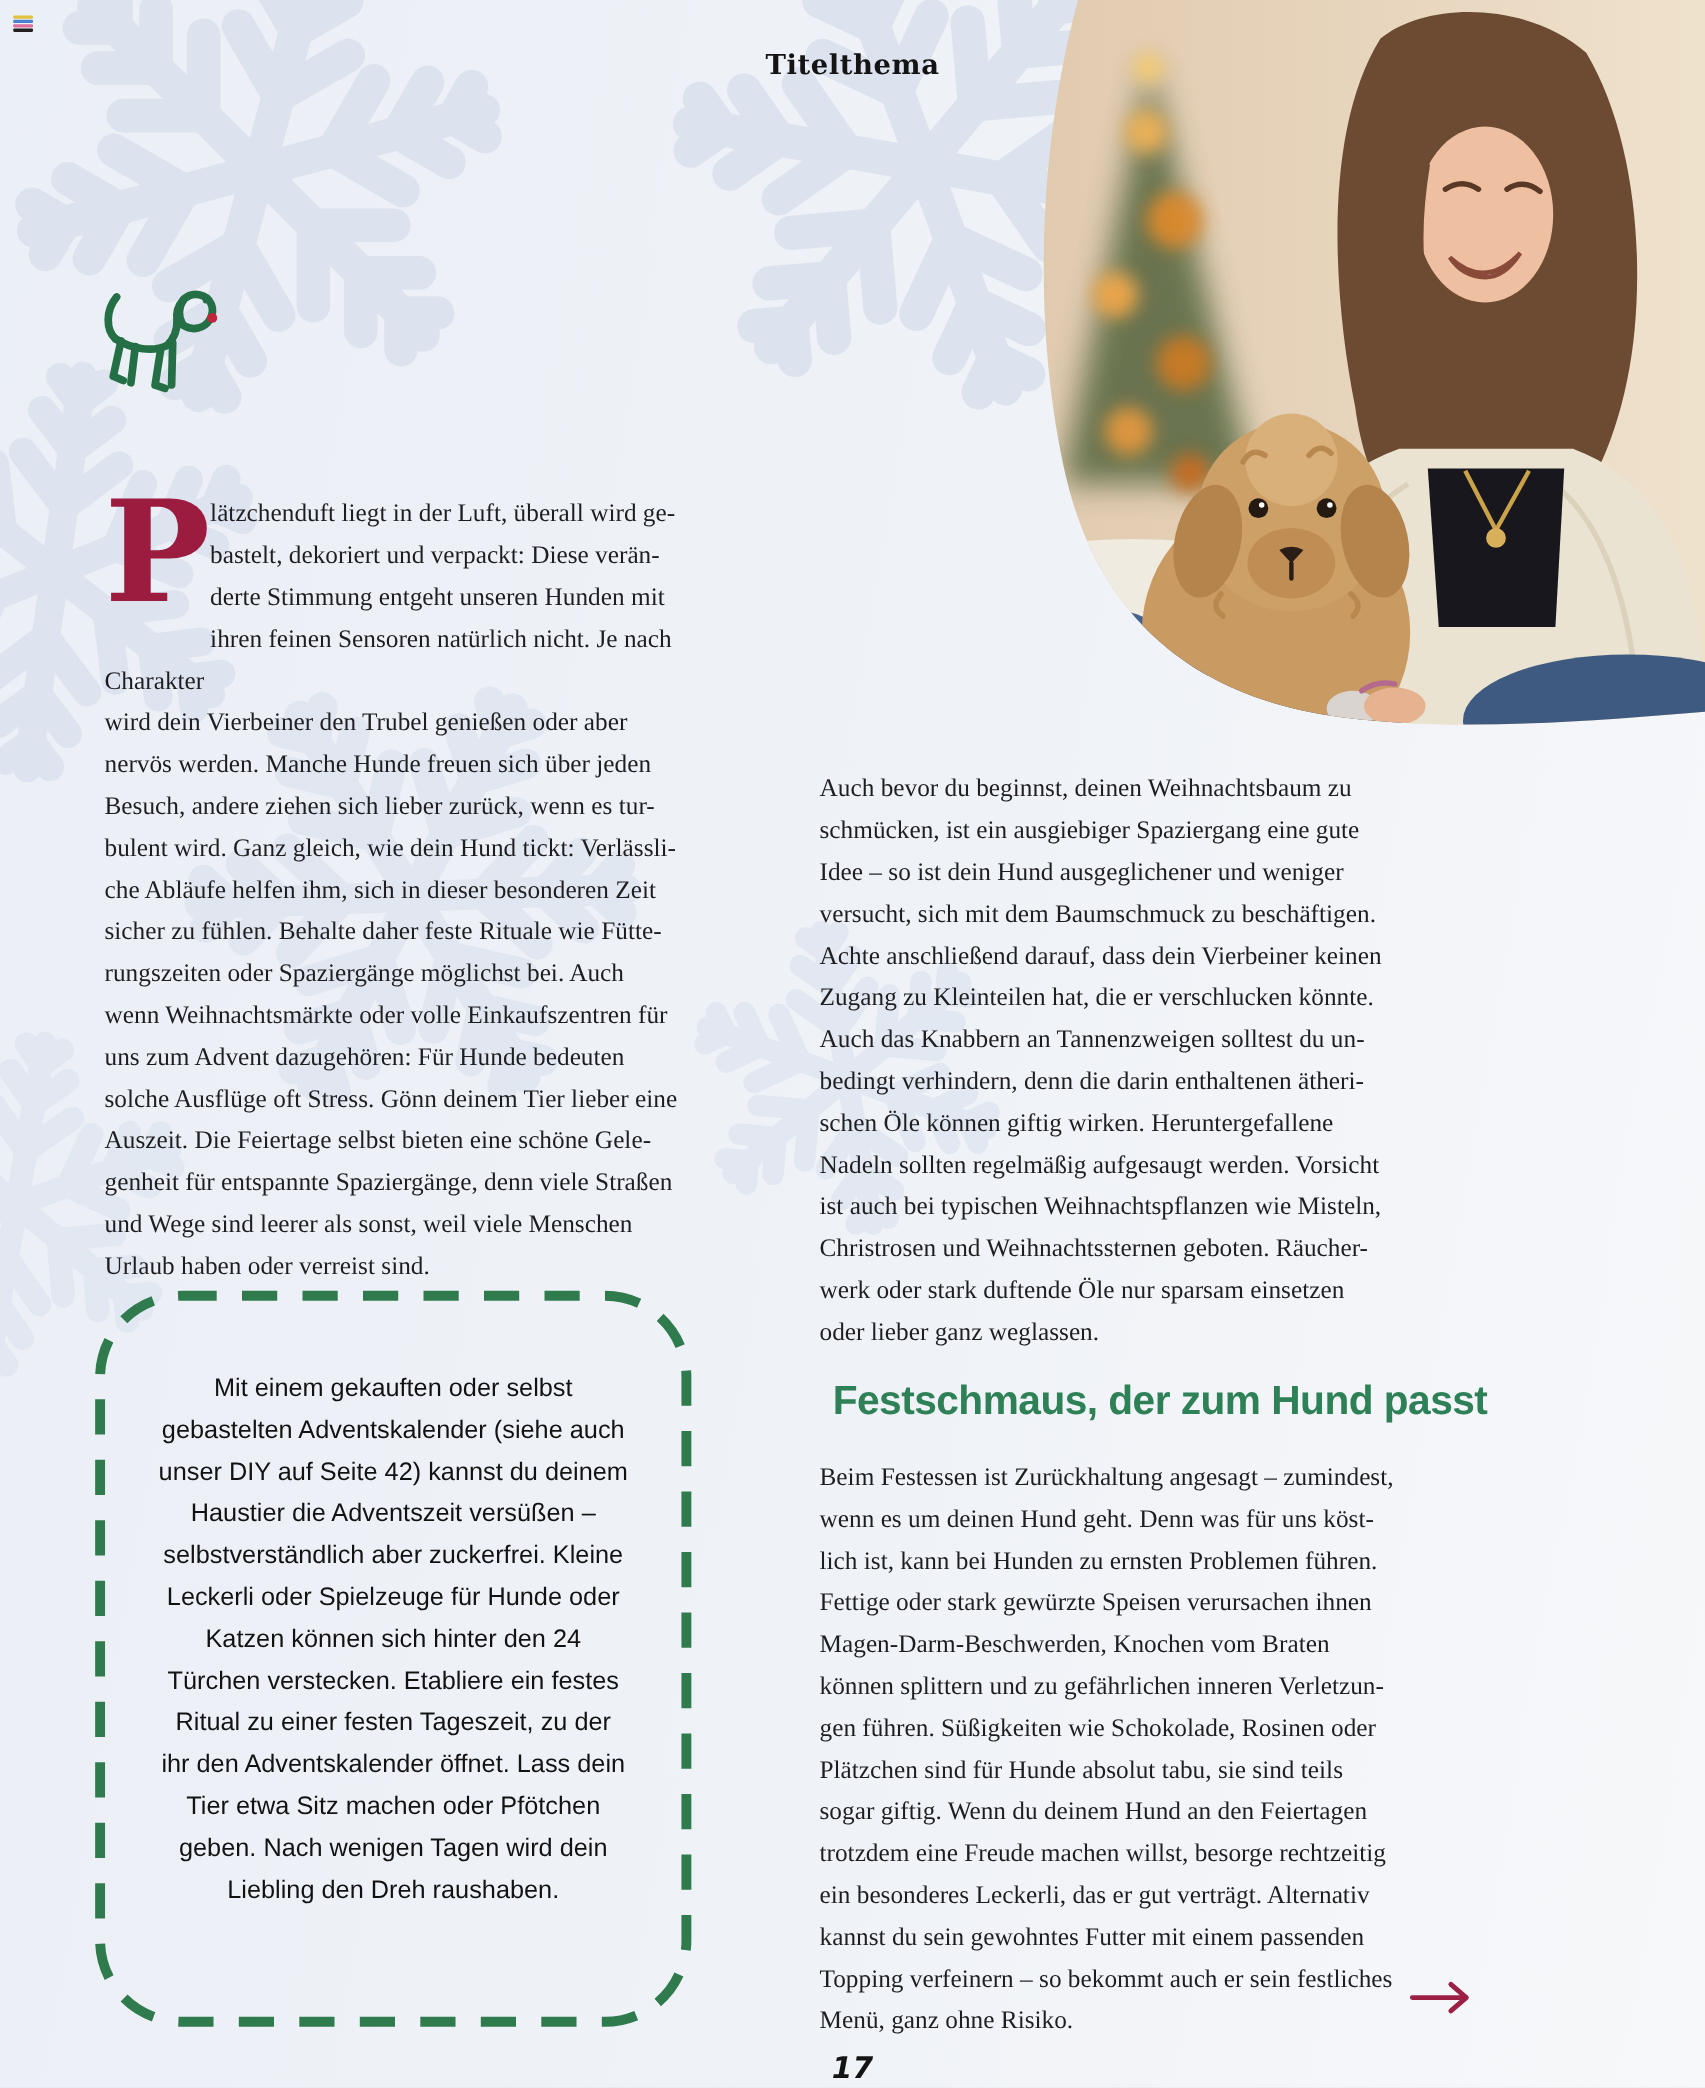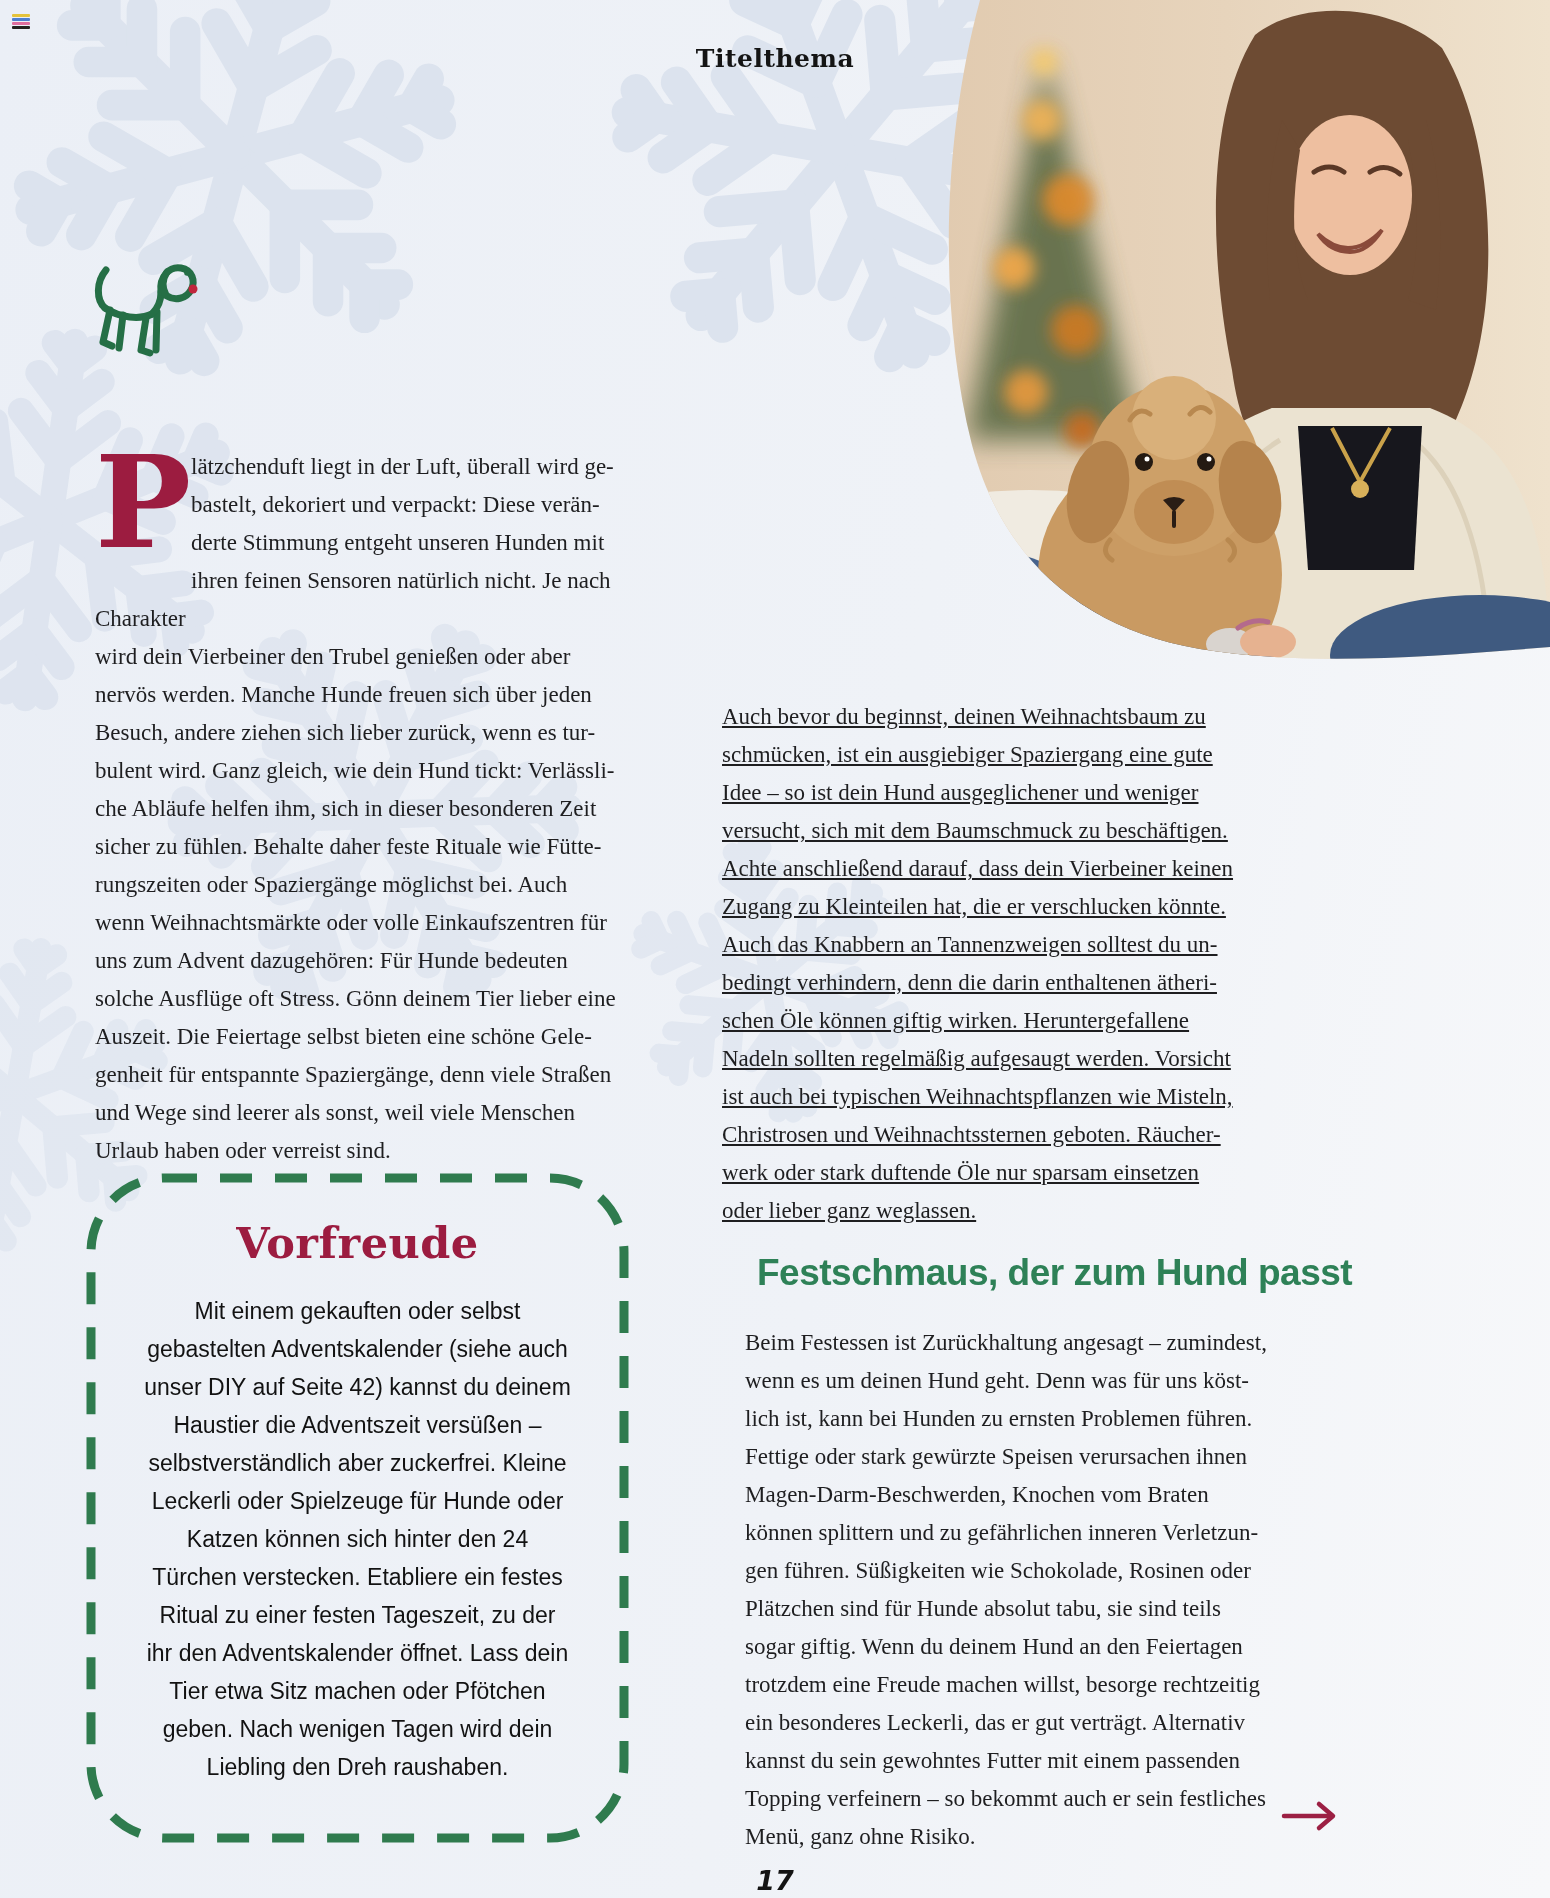--- a/index.html
+++ b/index.html
@@ -17,21 +17,21 @@
   }
   .photo-wrap{position:absolute;left:830px;top:0;width:720px;height:660px;}
   .dogicon{position:absolute;left:90px;top:256px;width:118px;height:112px;}
   .body-text{white-space:pre-line;font-size:23px;line-height:38px;color:#1e1e20;}
   .left-col{position:absolute;left:95px;top:448px;width:560px;}
   .dropcap{
     float:left;width:86px;height:114px;margin:2px 10px 0 0;
     font-family:"DejaVu Serif",serif;font-weight:bold;font-size:128px;line-height:104px;
     color:#9c1c40;text-align:left;
   }
-  .right-col-1{position:absolute;left:722px;top:698px;width:600px;text-decoration:underline;}
+  .right-col-1{position:absolute;left:745px;top:698px;width:600px;}
   .right-heading{
     position:absolute;left:745px;top:1240px;width:600px;
     font-family:"Liberation Sans",sans-serif;font-weight:700;font-size:37px;letter-spacing:-0.5px;color:#2e8157;
   }
   .right-col-2{position:absolute;left:745px;top:1324px;width:600px;}
   .next-arrow{position:absolute;left:1281px;top:1800px;width:58px;height:32px;cursor:pointer;}
   .infobox{position:absolute;left:85px;top:1172px;width:545px;height:672px;}
   .infobox-border{position:absolute;left:0;top:0;width:100%;height:100%;}
   .infobox-inner{position:relative;padding:46px 28px 0 28px;text-align:center;}
   .infobox-title{
@@ -251,21 +251,20 @@
       <path d="M3 16 L51 16"></path>
       <path d="M38 4 L52 16 L38 28"></path>
     </g>
   </svg>
 
   <div class="infobox">
     <svg class="infobox-border" viewBox="0 0 545 672">
       <rect x="6" y="6" width="533" height="660" rx="74" ry="74" fill="none" stroke="#2f7b4e" stroke-width="9" stroke-dasharray="32 23"></rect>
     </svg>
     <div class="infobox-inner">
-      <div class="infobox-title">Vorfreude</div>
       <div class="infobox-body">Mit einem gekauften oder selbst
 gebastelten Adventskalender (siehe auch
 unser DIY auf Seite 42) kannst du deinem
 Haustier die Adventszeit versüßen –
 selbstverständlich aber zuckerfrei. Kleine
 Leckerli oder Spielzeuge für Hunde oder
 Katzen können sich hinter den 24
 Türchen verstecken. Etabliere ein festes
 Ritual zu einer festen Tageszeit, zu der
 ihr den Adventskalender öffnet. Lass dein

